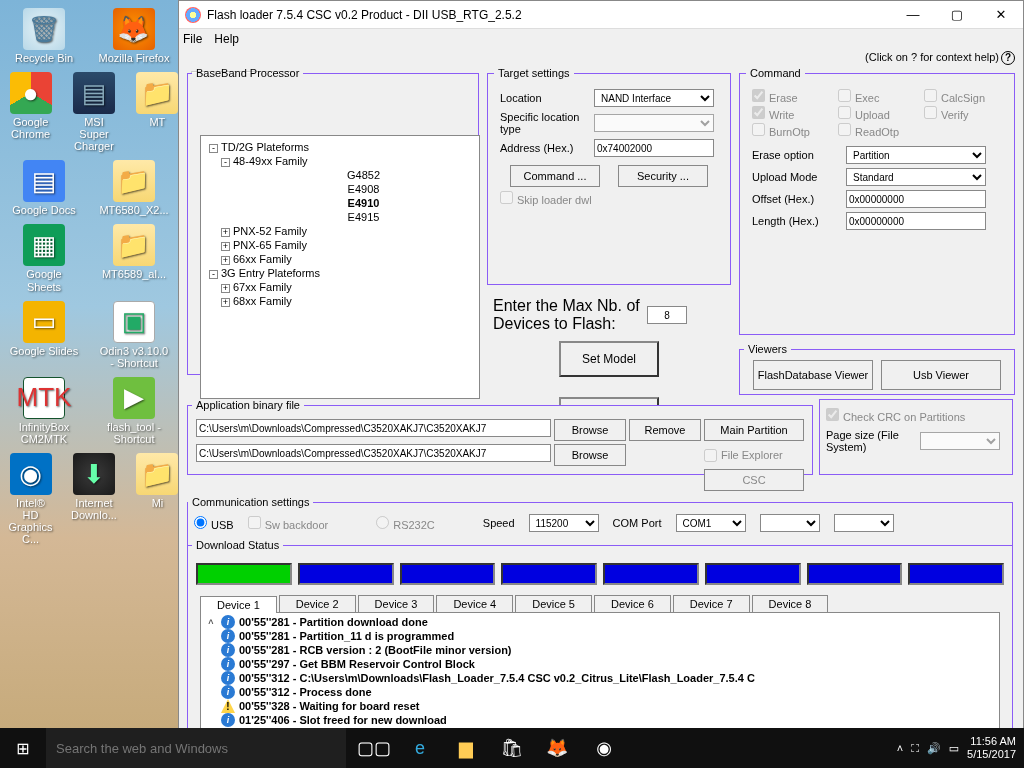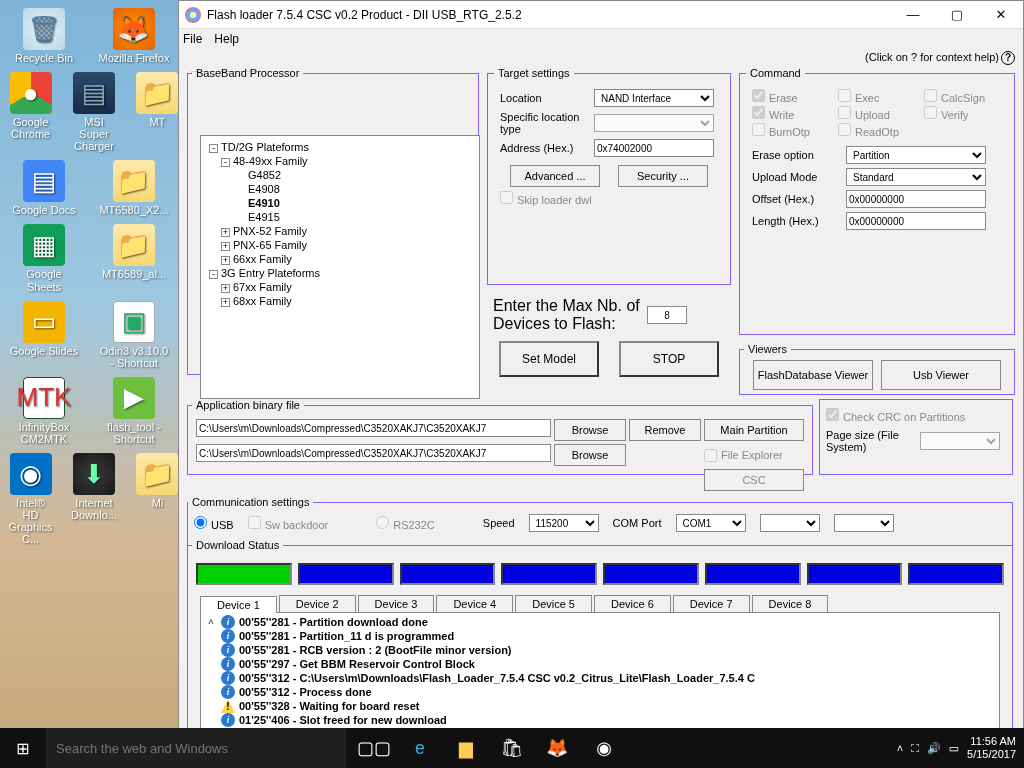--- a/index.html
+++ b/index.html
@@ -33,21 +33,21 @@
 .hint{position:absolute;right:8px;top:2px;font-size:11px;}
 .qmark{display:inline-block;width:14px;height:14px;border:1px solid #000;border-radius:50%;text-align:center;line-height:12px;font-weight:bold;font-size:10px;margin-left:2px;}
 fieldset{border:1px solid #8b5cf6;font-size:11px;position:absolute;background:#f0f0f0;}
 legend{padding:0 4px;}
 .fs-tree{left:8px;top:18px;width:292px;height:308px;padding:4px;}
 .logo{width:100px;height:28px;background:#fff;border:1px solid #ccc;margin-bottom:4px;display:flex;align-items:center;justify-content:center;color:#e66;font-weight:bold;position:absolute;left:12px;top:22px;}
 .tree{position:absolute;left:12px;top:56px;width:280px;height:264px;background:#fff;border:1px solid #888;overflow:auto;font-size:11px;padding:4px 0;}
 .tn{padding:1px 0 1px 8px;white-space:nowrap;cursor:pointer;}
 .tn .pm{display:inline-block;width:9px;height:9px;border:1px solid #888;text-align:center;line-height:7px;font-size:9px;margin-right:3px;background:#fff;}
 .tn.sel{font-weight:bold;}
-.ind1{padding-left:20px;}.ind2{padding-left:36px;}
+.ind1{padding-left:20px;}.ind2{padding-left:36px;text-align:center;}
 .fs-target{left:308px;top:18px;width:244px;height:218px;padding:6px;}
 .row{display:flex;align-items:center;margin:4px 6px;gap:4px;}
 .lblc{width:90px;}
 select,input[type=text]{font-size:10px;border:1px solid #888;background:#fff;height:18px;padding:0 2px;}
 .btn{font-size:11px;border:1px solid #888;background:#f0f0f0;cursor:pointer;height:22px;}
 .btn3d{border-width:2px;border-style:outset;height:36px;font-size:12px;}
 .chk{margin-right:4px;}
 label.dis{color:#888;}
 .fs-cmd{left:560px;top:18px;width:276px;height:268px;padding:6px;}
 .cmdgrid{display:grid;grid-template-columns:1fr 1fr 1fr;gap:2px 8px;margin:4px 6px;}
@@ -206,34 +206,34 @@
         </div>
       <div class="row">
           <div class="lblc">Specific location type</div>
         <select style="width:120px" disabled=""><option></option></select>
         </div>
       <div class="row">
           <div class="lblc">Address (Hex.)</div>
         <input type="text" style="width: 120px;" value="0x74002000">
         </div>
       <div class="row" style="gap:18px;justify-content:center;margin-top:8px;">
-        <button class="btn" style="width:90px">Advanced ...</button>
+        <button class="btn" style="width:90px">Command ...</button>
         <button class="btn" style="width:90px">Security ...</button>
         </div>
       <div class="row">
           <label class="dis"><input type="checkbox" class="chk" disabled="" style=""><span>Skip loader dwl</span></label>
         </div>
     </fieldset>
 
     <div style="position:absolute;left:308px;top:244px;width:244px;">
       <div class="row">
           <div style="width:150px">Enter the Max Nb. of Devices to Flash:</div>
         <input type="text" style="width: 40px; text-align: center;" value="8">
         </div>
-      <div class="row" style="gap:20px;justify-content:center;margin-top:8px;">
+      <div class="row" style="gap:20px;justify-content:center;margin-top:8px;flex-direction:column;">
         <button class="btn btn3d" style="width:100px">Set Model</button>
         <button class="btn btn3d" style="width:100px">STOP</button>
         </div>
     </div>
 
     <fieldset class="fs-cmd">
       <legend>Command</legend>
       <div class="cmdgrid">
         <label class="dis"><input type="checkbox" class="chk" checked="" disabled="" style=""><span>Erase</span></label>
         <label class="dis"><input type="checkbox" class="chk" disabled="" style=""><span>Exec</span></label>

